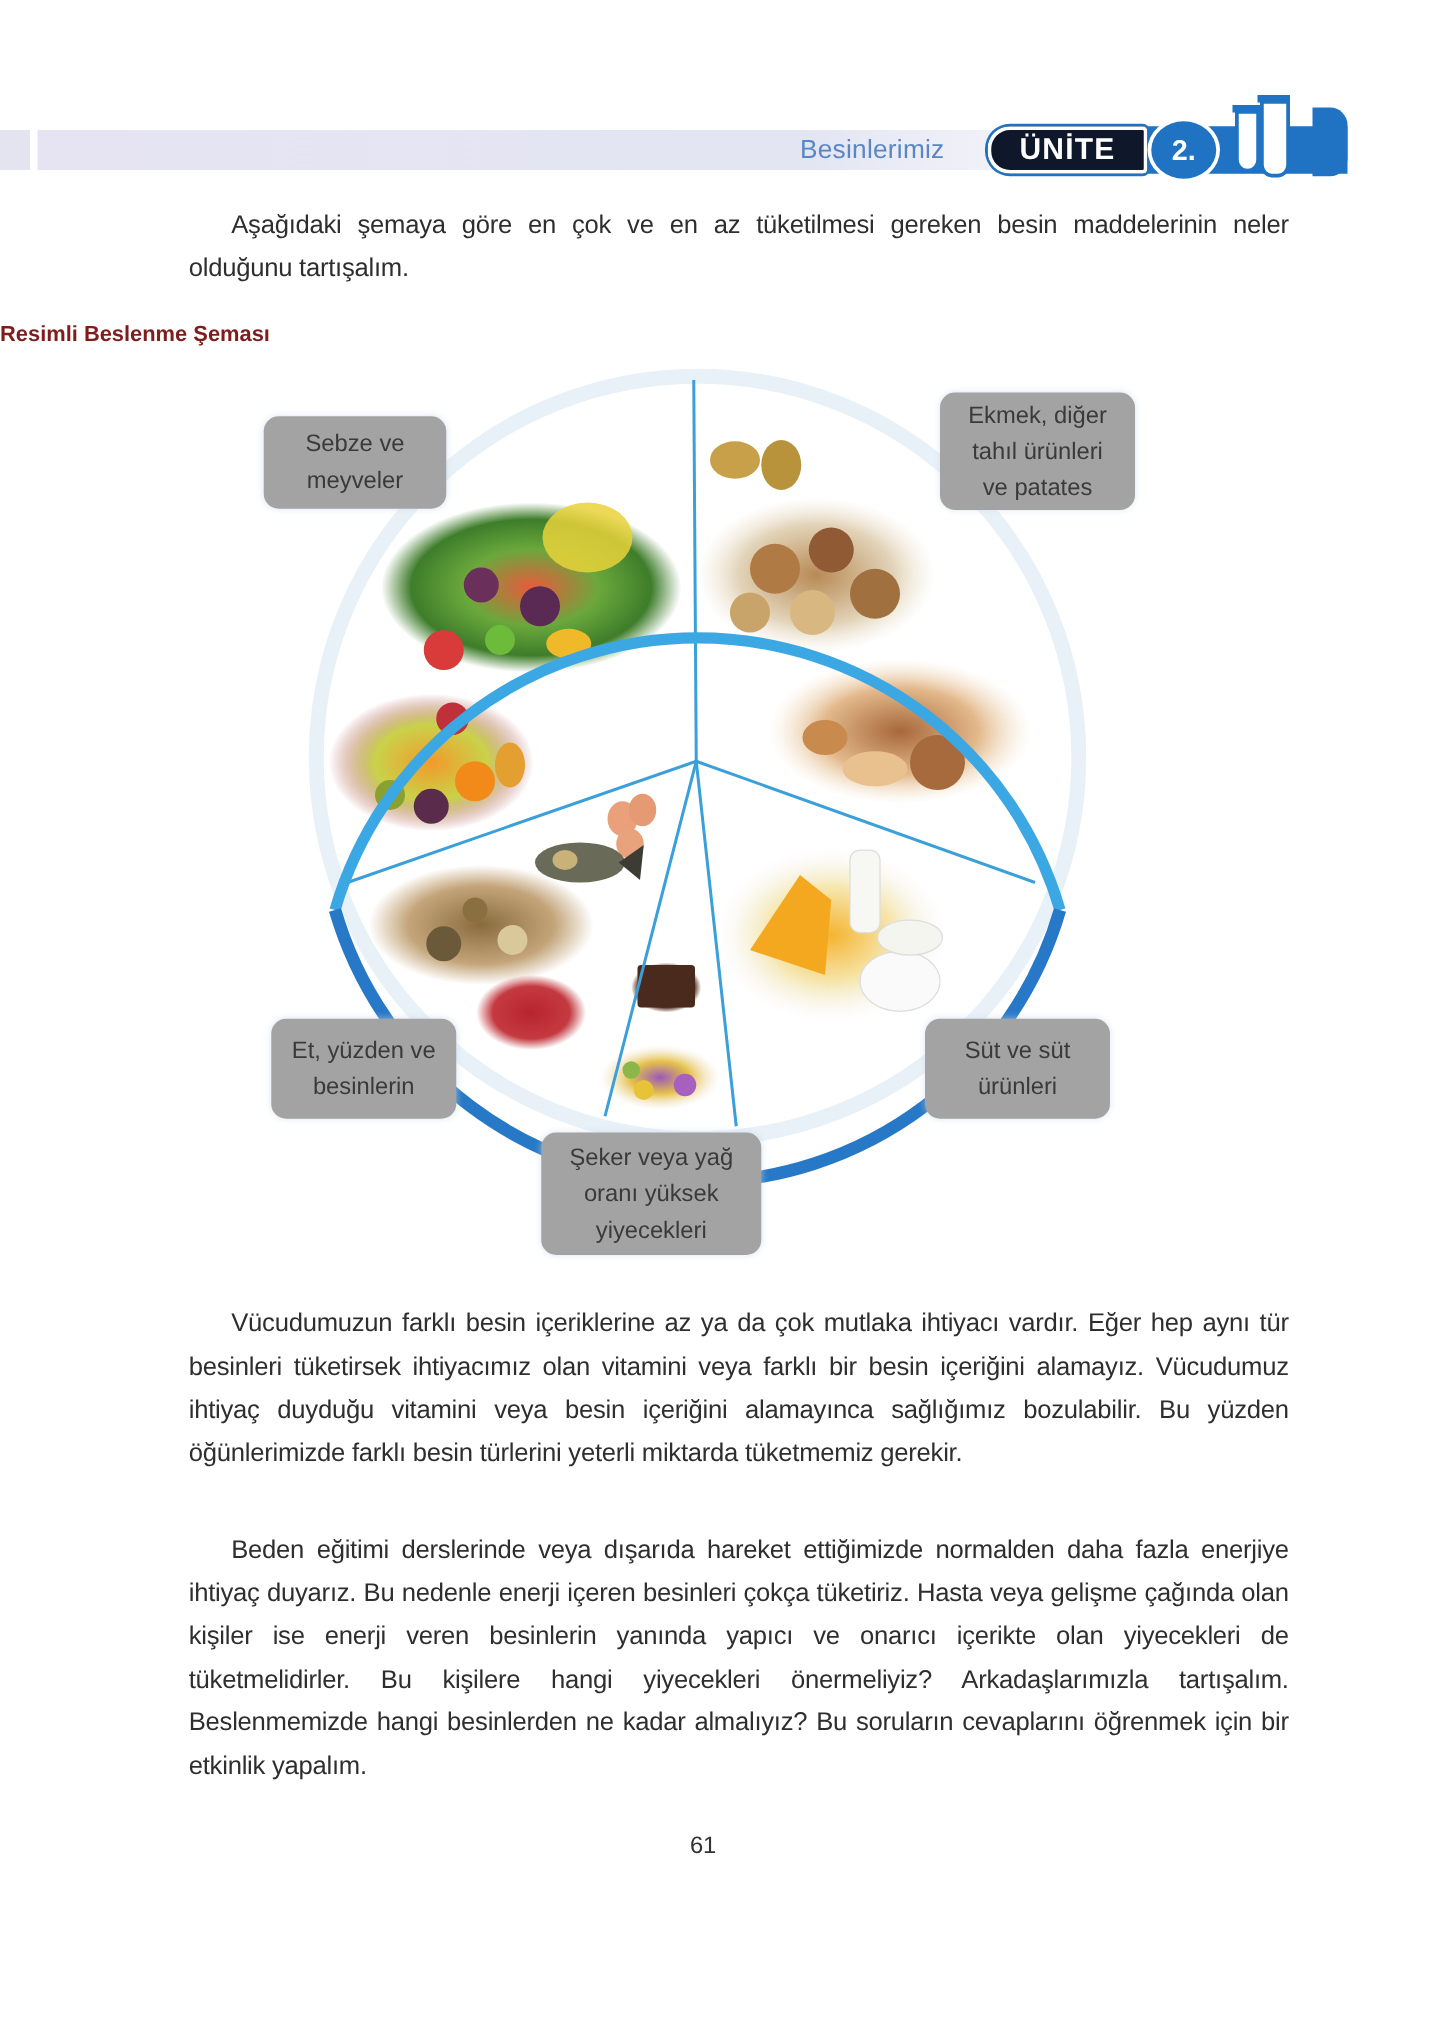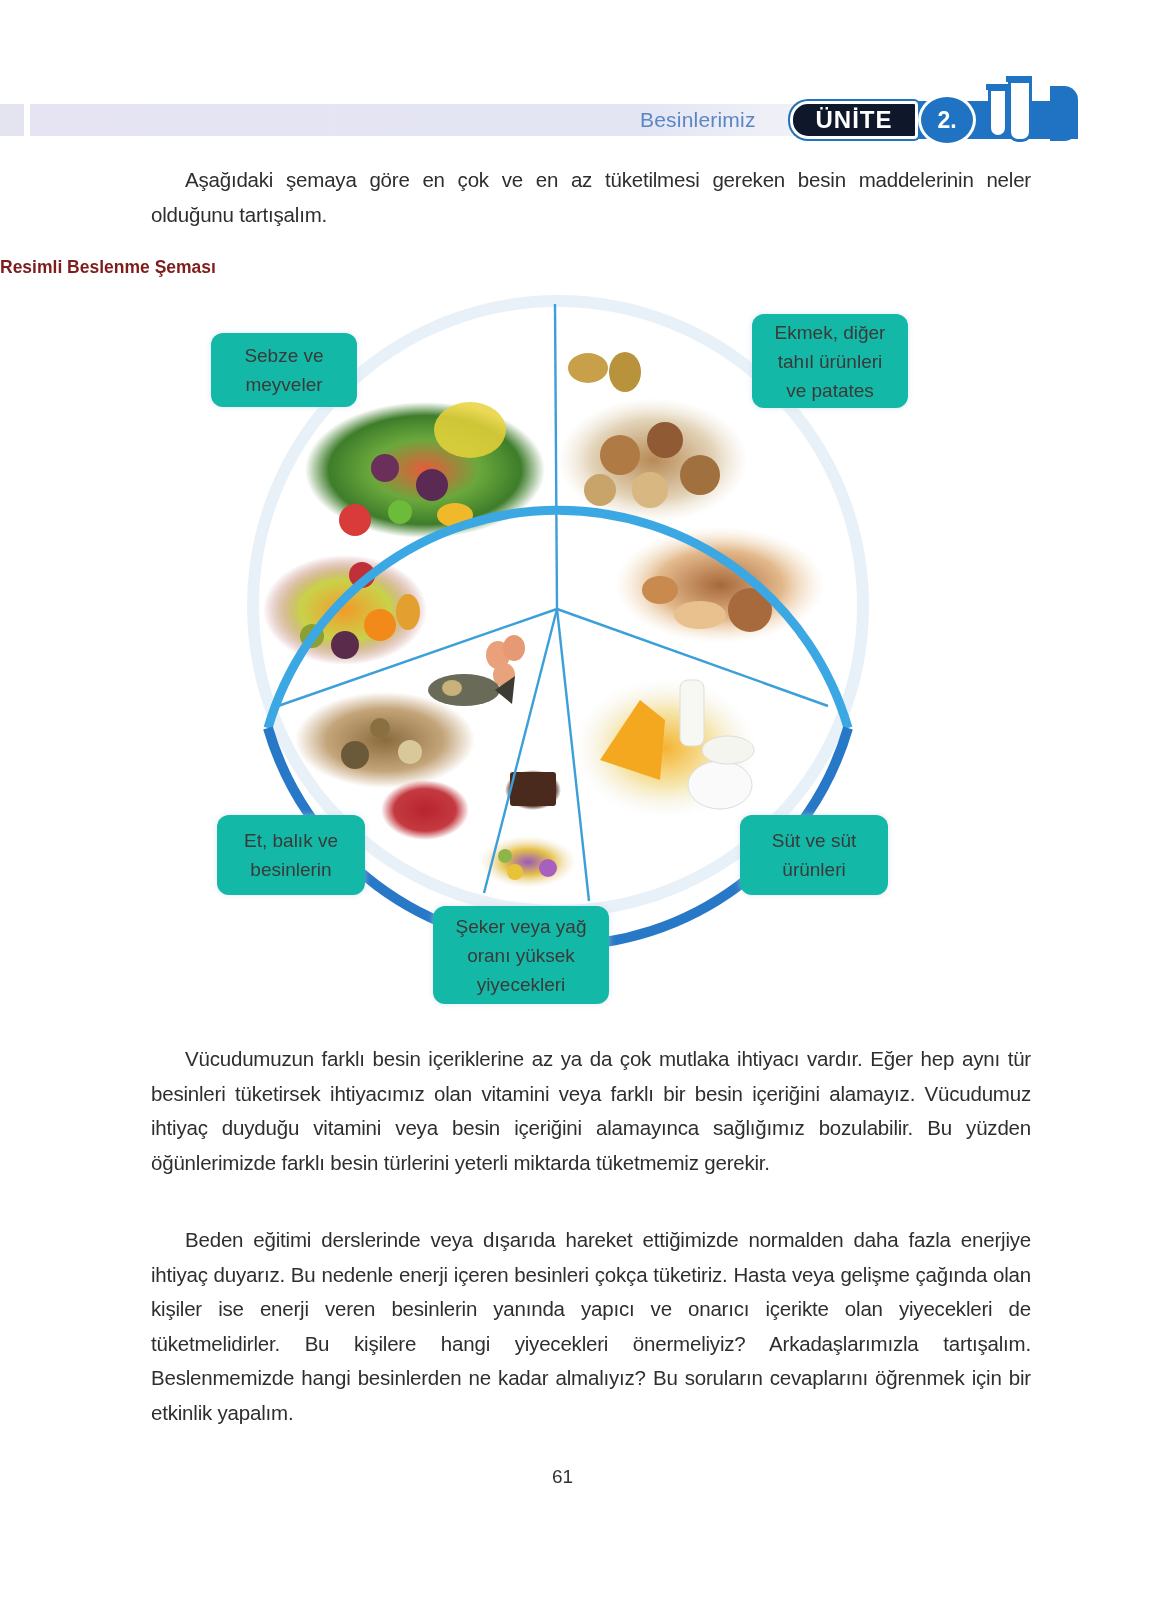--- a/index.html
+++ b/index.html
@@ -62,21 +62,21 @@
   .p2 { top: 1223px; }
 
   .diagram-title {
     position: absolute; left: 0; width: 1130px; top: 257px; text-align: left;
     font-weight: bold; font-size: 17.5px; color: #7f1d1d;
   }
 
   
   .wheel-svg { position: absolute; left: 0; top: 0; }
   .label-box {
-    position: absolute; background: #14b8a6; border-radius: 12px;
+    position: absolute; background: #a3a3a3; border-radius: 12px;
     color: #3a3a3a; font-size: 19px; line-height: 29px; text-align: center;
     display: flex; align-items: center; justify-content: center;
     box-shadow: 0 0 6px rgba(200,215,235,0.6);
   }
   .lb-veg   { left: 211px; top: 333px; width: 146px; height: 74px; }
   .lb-grain { left: 752px; top: 314px; width: 156px; height: 94px; }
   .lb-meat  { left: 217px; top: 815px; width: 148px; height: 80px; }
   .lb-milk  { left: 740px; top: 815px; width: 148px; height: 80px; }
   .lb-sugar { left: 433px; top: 906px; width: 176px; height: 98px; }
 
@@ -263,21 +263,21 @@
 </div>
 <div class="label-box lb-sugar">
   <div>
     <div>Şeker veya yağ</div>
     <div>oranı yüksek</div>
     <div>yiyecekleri</div>
   </div>
 </div>
 <div class="label-box lb-meat">
   <div>
-    <div>Et, balık ve</div>
+    <div>Et, yüzden ve</div>
     <div>besinlerin</div>
   </div>
 </div>
 
 <div class="para p1"><span class="indent"></span><span>Vücudumuzun farklı besin içeriklerine az ya da çok mutlaka ihtiyacı vardır. Eğer hep aynı tür besinleri tüketirsek ihtiyacımız olan vitamini veya farklı bir besin içeriğini alamayız. Vücudumuz ihtiyaç duyduğu vitamini veya besin içeriğini alamayınca sağlığımız bozulabilir. Bu yüzden öğünlerimizde farklı besin türlerini yeterli miktarda tüketmemiz gerekir.</span></div>
 <div class="para p2"><span class="indent"></span><span>Beden eğitimi derslerinde veya dışarıda hareket ettiğimizde normalden daha fazla enerjiye ihtiyaç duyarız. Bu nedenle enerji içeren besinleri çokça tüketiriz. Hasta veya gelişme çağında olan kişiler ise enerji veren besinlerin yanında yapıcı ve onarıcı içerikte olan yiyecekleri de tüketmelidirler. Bu kişilere hangi yiyecekleri önermeliyiz? Arkadaşlarımızla tartışalım. Beslenmemizde hangi besinlerden ne kadar almalıyız? Bu soruların cevaplarını öğrenmek için bir etkinlik yapalım.</span></div>
 
 <div class="page-number">61</div>
 
 </body></html>

